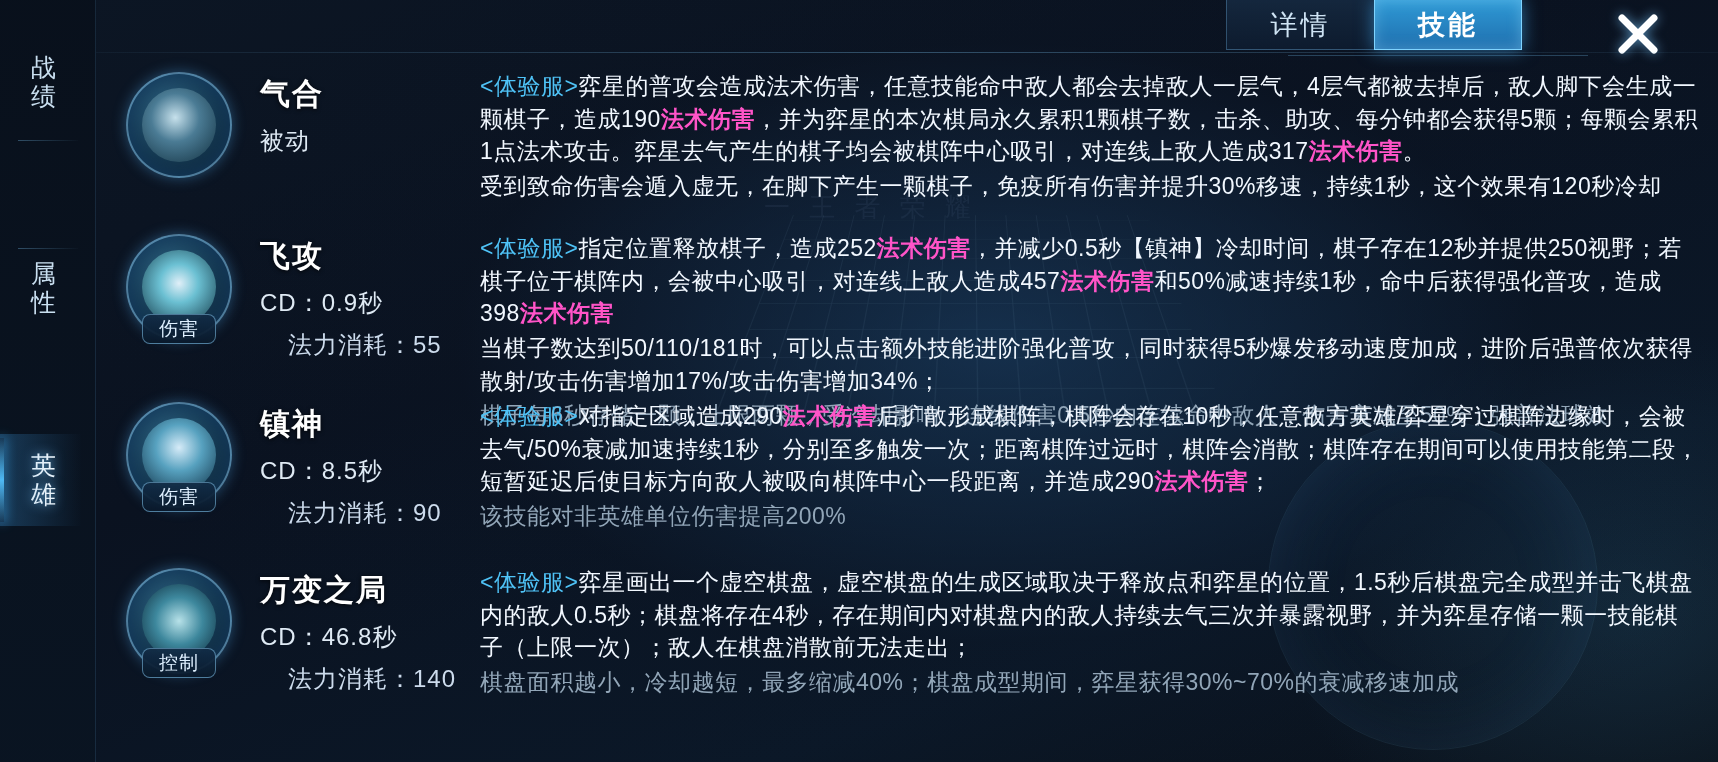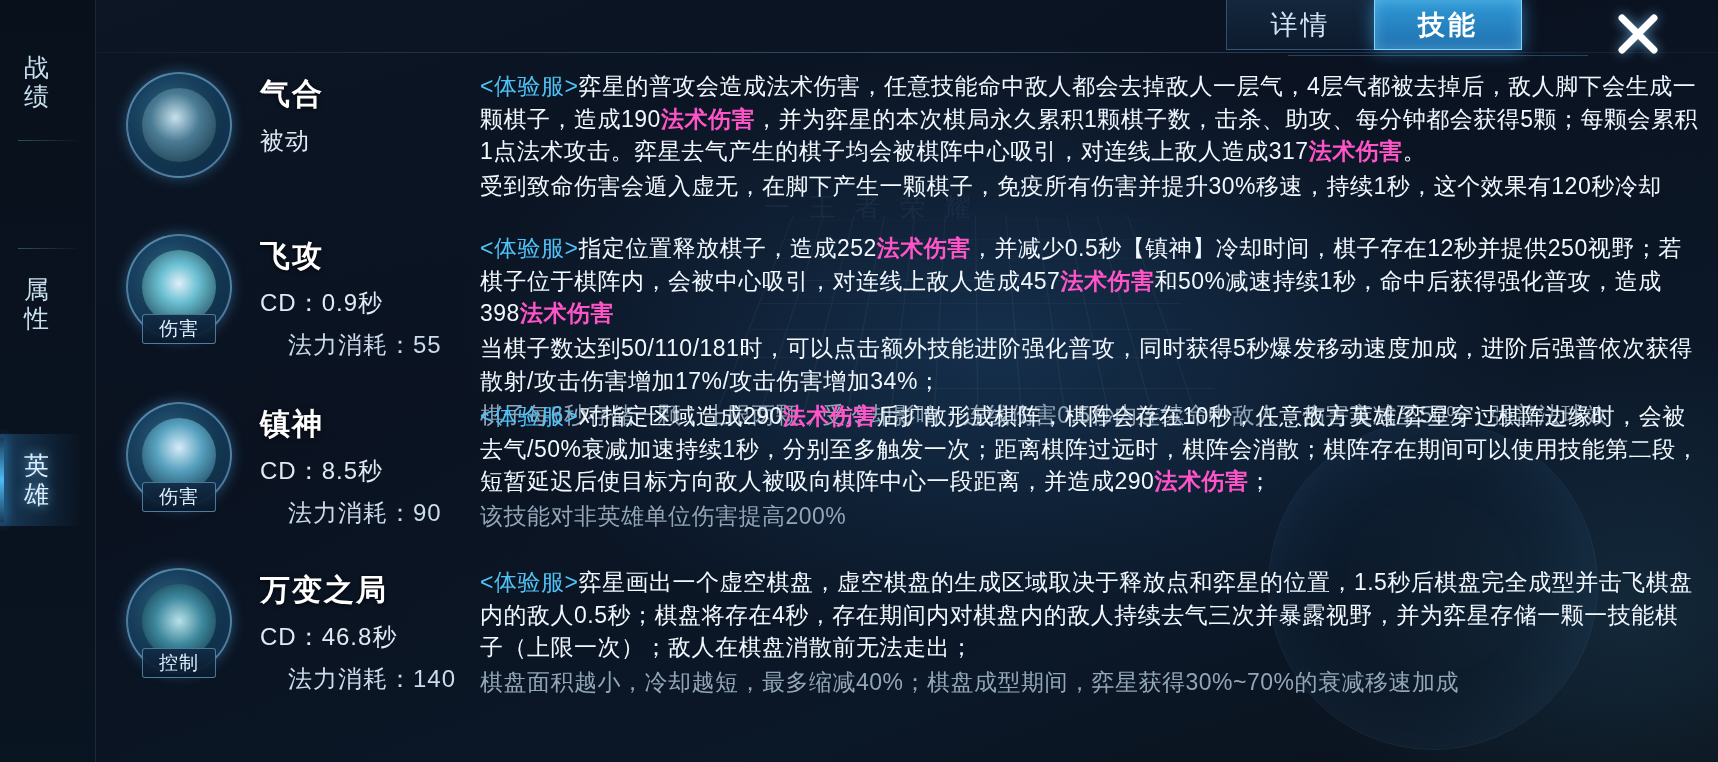--- a/index.html
+++ b/index.html
@@ -49,26 +49,26 @@
     border-right: 1px solid rgba(90,150,200,0.18);
   }
   .sidebar-item {
     position: relative;
     width: 82px;
     display: flex; align-items: center; justify-content: center;
     color: #c9dff0;
     font-size: 25px;
     letter-spacing: 2px;
     line-height: 1.18;
-    text-align: left;
+    text-align: right;
     cursor: pointer;
   }
   .sidebar-item .lbl { display: block; width: 34px; }
   #sb0 { top: 36px; height: 92px; }
-  #sb1 { top: 166px; height: 92px; }
+  #sb1 { top: 150px; height: 92px; }
   #sb2 { top: 250px; height: 92px; }
   .sidebar-item.active { color: #ffffff; text-shadow: 0 0 12px rgba(120,200,255,0.9); }
   .sidebar-item.active::before {
     content: ""; position: absolute; left: 0; top: 4px; bottom: 4px; width: 4px;
     background: linear-gradient(180deg, rgba(80,190,255,0) 0%, #56c8ff 50%, rgba(80,190,255,0) 100%);
     box-shadow: 0 0 12px #39b6ff;
   }
   .sidebar-item.active::after {
     content: ""; position: absolute; left: 0; right: 0; top: 0; bottom: 0;
     background: linear-gradient(90deg, rgba(60,150,220,0.30) 0%, rgba(60,150,220,0.0) 100%);
@@ -153,21 +153,21 @@
   }
   #ic0 .icon-inner { background: radial-gradient(circle at 45% 40%, #cfe8f2 0%, #4d7e97 40%, #12303f 100%); }
   #ic1 .icon-inner { background: radial-gradient(circle at 50% 45%, #eaf7ff 0%, #6fc6d8 35%, #123644 100%); }
   #ic2 .icon-inner { background: radial-gradient(circle at 50% 40%, #dff3ff 0%, #5aa6c4 40%, #0f2f44 100%); }
   #ic3 .icon-inner { background: radial-gradient(circle at 50% 50%, #bfe9ef 0%, #3f8ba0 45%, #0d2a3a 100%); }
   .icon-tag {
     position: absolute; left: 50%; bottom: -4px; transform: translateX(-50%);
     min-width: 66px; padding: 1px 16px;
     background: linear-gradient(180deg, rgba(18,44,70,0.95), rgba(10,26,44,0.95));
     border: 1px solid rgba(130,195,235,0.55);
-    border-radius: 3px;
+    border-radius: 8px;
     color: #dff0ff; font-size: 19px; text-align: center; letter-spacing: 1px;
     white-space: nowrap;
   }
   .skill-meta { padding-left: 28px; padding-top: 8px; }
   .skill-name {
     color: #ffffff; font-size: 30px; font-weight: bold; letter-spacing: 2px;
     text-shadow: 0 1px 4px rgba(0,0,0,0.8);
   }
   .skill-sub {
     color: #dfeaf4; font-size: 24px; margin-top: 10px; letter-spacing: 1px;

